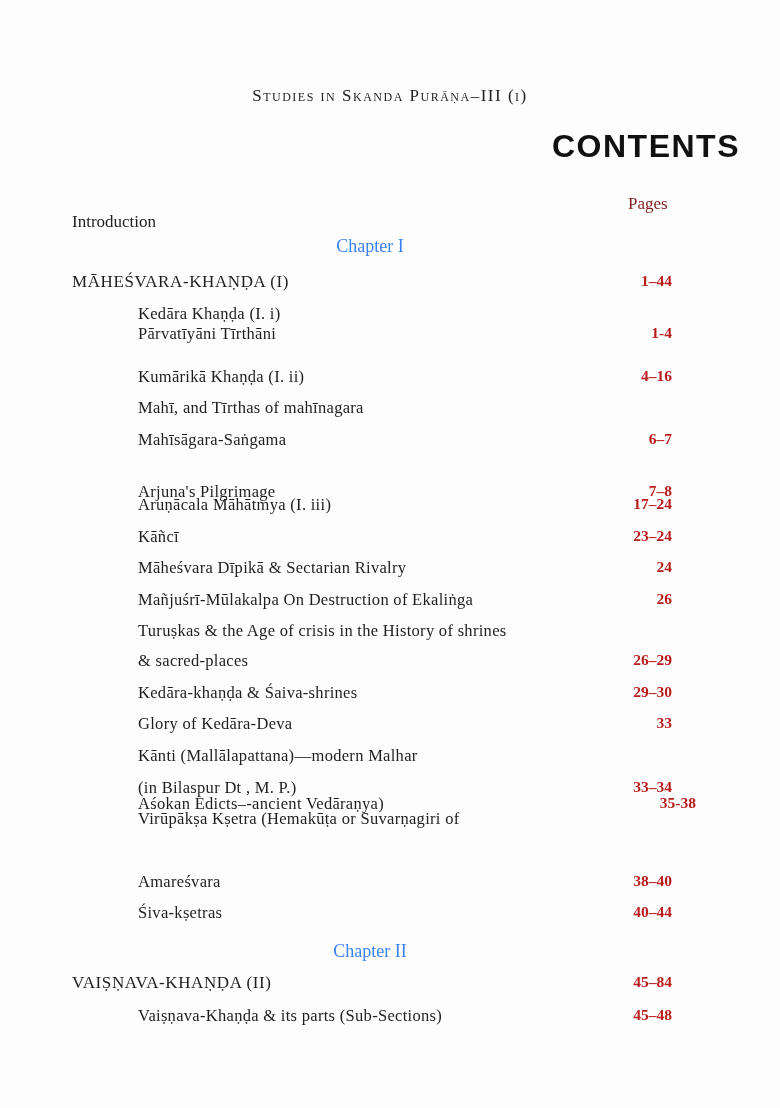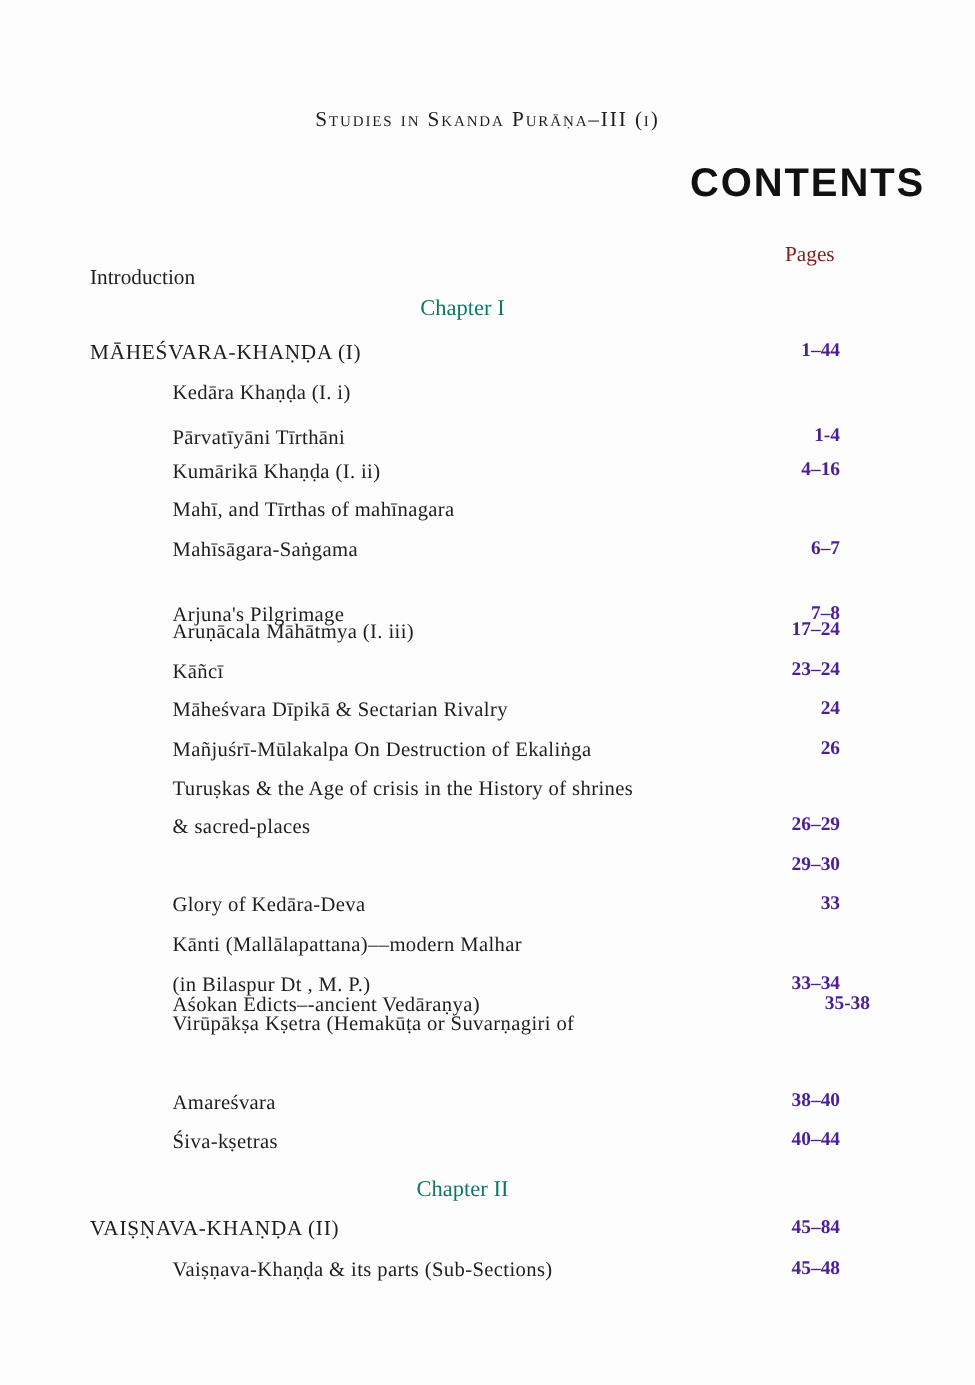--- a/index.html
+++ b/index.html
@@ -54,21 +54,21 @@
       top: 212px;
       left: 72px;
       font-size: 17px;
       color: #1e1e1e;
     }
     .chapter-head {
       position: absolute;
       left: 0; width: 740px;
       text-align: center;
       font-size: 18px;
-      color: #0f766e;
+      color: #3b82f6;
     }
     .row {
       position: absolute;
       left: 0;
       width: 780px;
       height: 24px;
       font-size: 16.5px;
       color: #1e1e1e;
     }
     .row .title {
@@ -86,21 +86,21 @@
       letter-spacing: 0.3px;
     }
     .row .pg {
       position: absolute;
       top: 0;
       right: 108px;
       text-align: right;
       white-space: nowrap;
       font-weight: bold;
       font-size: 15.5px;
-      color: #4c1d95;
+      color: #b91c1c;
     }
   </style>
 </head>
 <body>
 
 <div class="page">
 
   <div class="running-head">Studies in Skanda Purāṇa–III (i)</div>
   <div class="contents-title">CONTENTS</div>
   <div class="pages-label">Pages</div>
@@ -109,21 +109,21 @@
   <div class="chapter-head" style="top:236px;">Chapter I</div>
 
   <div class="row level-0" style="top:272px;">
     <span class="title">MĀHEŚVARA-KHAṆḌA (I)</span>
     <span class="pg">1–44</span>
   </div>
   <div class="row level-1" style="top:304px;text-align:center;">
     <span class="title">Kedāra Khaṇḍa (I. i)</span>
     <span class="pg"></span>
   </div>
-  <div class="row level-1" style="top:340px;">
+  <div class="row level-1" style="top:324px;">
     <span class="title">Pārvatīyāni Tīrthāni</span>
     <span class="pg">1-4</span>
   </div>
   <div class="row level-1" style="top:367px;">
     <span class="title">Kumārikā Khaṇḍa (I. ii)</span>
     <span class="pg">4–16</span>
   </div>
   <div class="row level-1" style="top:398px;text-align:right;">
     <span class="title">Mahī, and Tīrthas of mahīnagara</span>
     <span class="pg"></span>
@@ -154,20 +154,21 @@
   </div>
   <div class="row level-1" style="top:621px;">
     <span class="title">Turuṣkas &amp; the Age of crisis in the History of shrines</span>
     <span class="pg"></span>
   </div>
   <div class="row level-1" style="top:651px;">
     <span class="title">&amp; sacred-places</span>
     <span class="pg">26–29</span>
   </div>
   <div class="row level-1" style="top:683px;">
+    <span class="title">Kedāra-khaṇḍa &amp; Śaiva-shrines</span>
     <span class="pg">29–30</span>
   </div>
   <div class="row level-1" style="top:714px;">
     <span class="title">Glory of Kedāra-Deva</span>
     <span class="pg">33</span>
   </div>
   <div class="row level-1" style="top:746px;">
     <span class="title">Kānti (Mallālapattana)––modern Malhar</span>
     <span class="pg"></span>
   </div>

